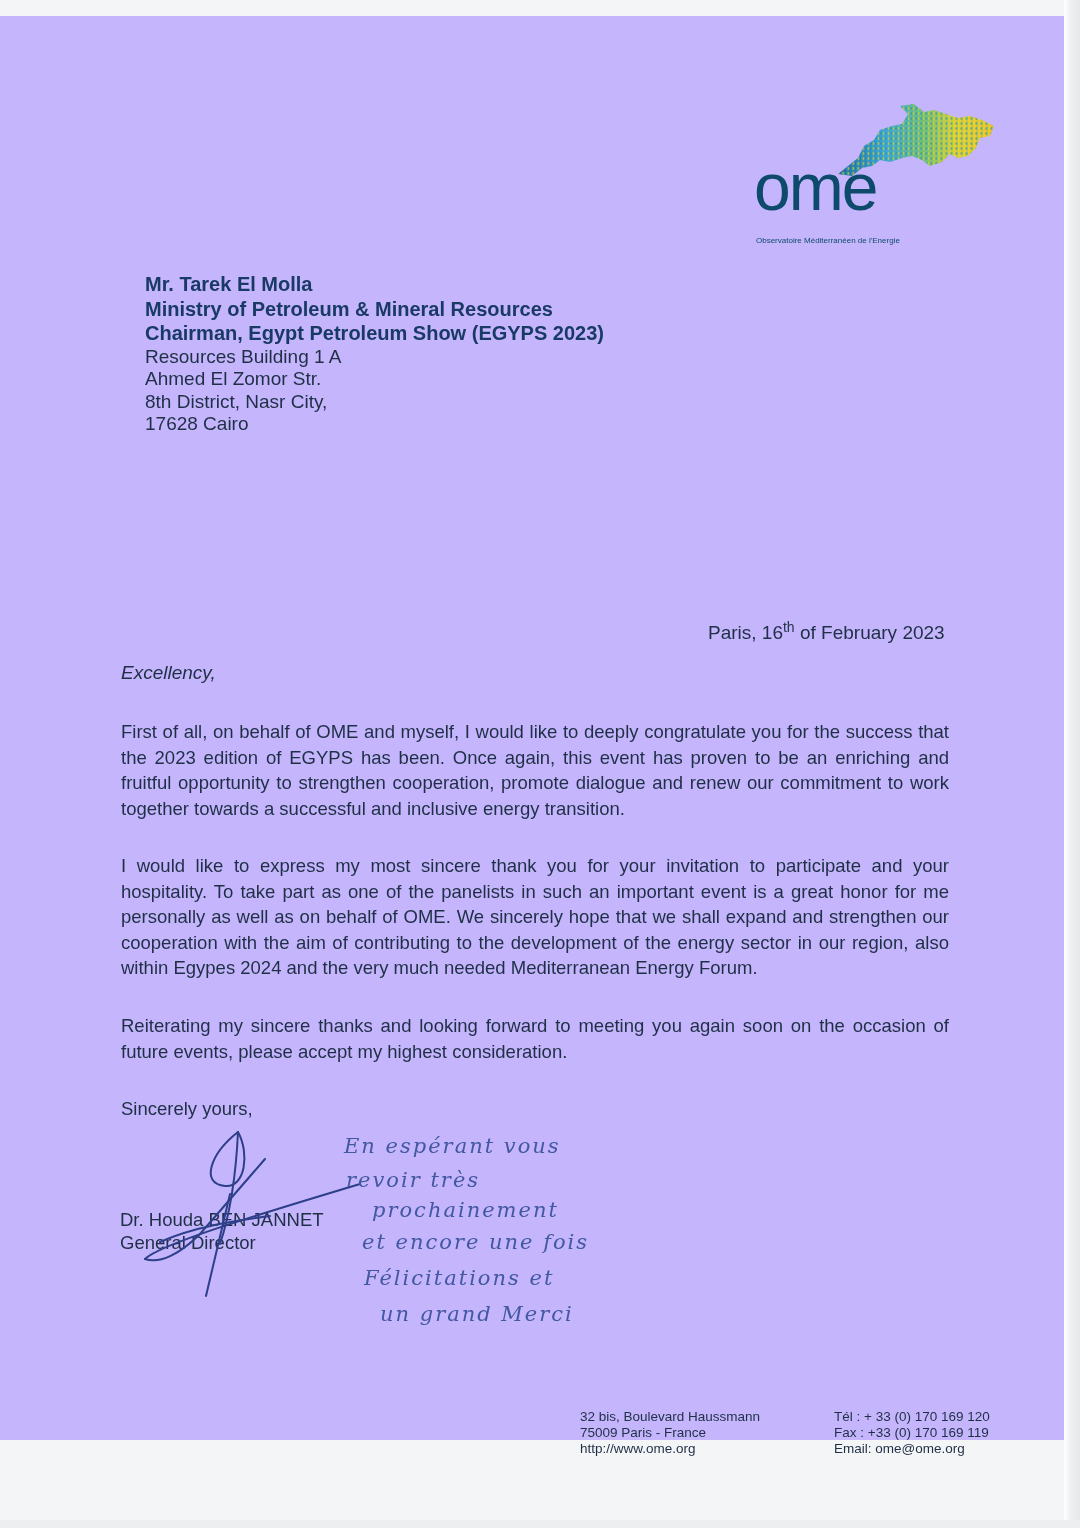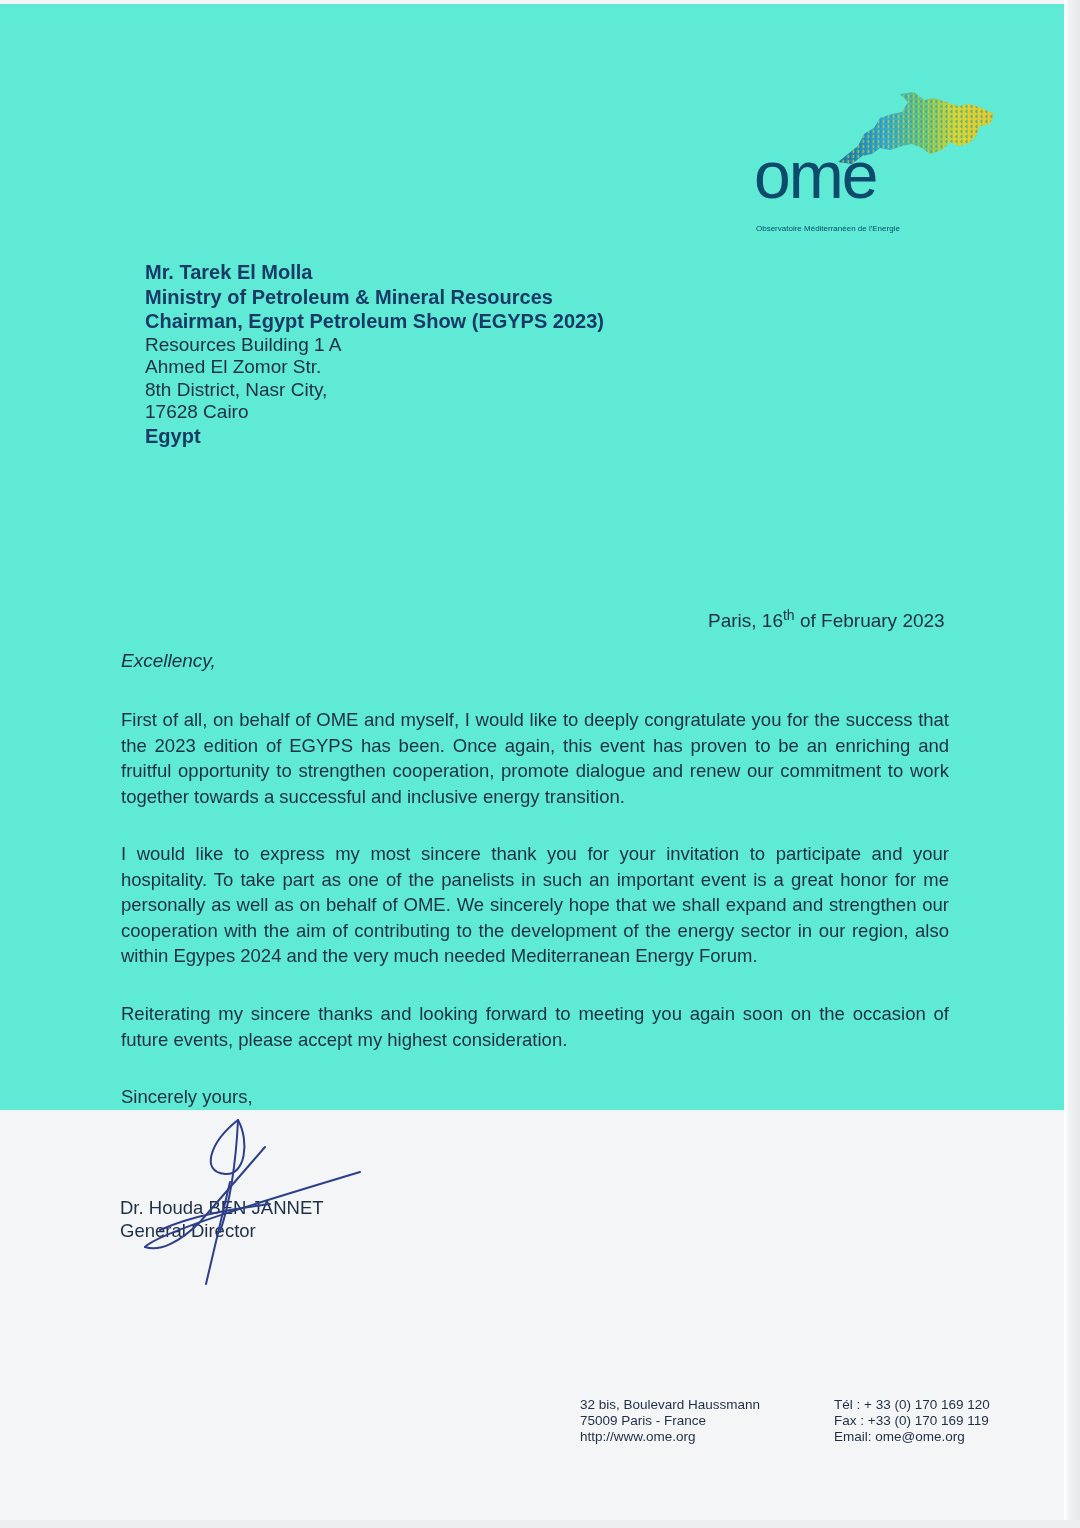--- a/index.html
+++ b/index.html
@@ -3,22 +3,22 @@
 <meta charset="utf-8">
 <style>
   html, body { margin: 0; padding: 0; }
   body {
     width: 1080px; height: 1528px; background: #f4f5f6;
     position: relative; overflow: hidden;
     font-family: "Liberation Sans", sans-serif;
     color: #1f3550;
   }
   .page {
-    position: absolute; left: 0; top: 4px; width: 1064px; height: 1106px;
-    background: #5eead4;
+    position: absolute; left: 0; top: 16px; width: 1064px; height: 1424px;
+    background: #c4b5fd;
   }
   .right-edge {
     position: absolute; right: 0; top: 0; width: 16px; height: 1528px;
     background: linear-gradient(to right, #ffffff 0%, #eef0f2 40%, #e6e8ea 100%);
   }
   .bottom-edge {
     position: absolute; left: 0; bottom: 0; width: 1080px; height: 8px;
     background: #eceef0;
   }
 
@@ -99,21 +99,20 @@
   </div>
 
   <div class="recipient">
     <div class="line b">Mr. Tarek El Molla</div>
     <div class="line b">Ministry of Petroleum &amp; Mineral Resources</div>
     <div class="line b">Chairman, Egypt Petroleum Show (EGYPS 2023)</div>
     <div class="line n">Resources Building 1 A</div>
     <div class="line n">Ahmed El Zomor Str.</div>
     <div class="line n">8th District, Nasr City,</div>
     <div class="line n">17628 Cairo</div>
-    <div class="line b">Egypt</div>
   </div>
 
   <div class="date"><span>Paris, 16</span><sup>th</sup><span> of February 2023</span></div>
 
   <div class="salutation">Excellency,</div>
 
   <p class="para p1">First of all, on behalf of OME and myself, I would like to deeply congratulate you for the success that the 2023 edition of EGYPS has been. Once again, this event has proven to be an enriching and fruitful opportunity to strengthen cooperation, promote dialogue and renew our commitment to work together towards a successful and inclusive energy transition.</p>
   <p class="para p2">I would like to express my most sincere thank you for your invitation to participate and your hospitality. To take part as one of the panelists in such an important event is a great honor for me personally as well as on behalf of OME. We sincerely hope that we shall expand and strengthen our cooperation with the aim of contributing to the development of the energy sector in our region, also within Egypes 2024 and the very much needed Mediterranean Energy Forum.</p>
   <p class="para p3">Reiterating my sincere thanks and looking forward to meeting you again soon on the occasion of future events, please accept my highest consideration.</p>
 
@@ -128,20 +127,28 @@
     <g fill="none" stroke="#2e3f8a" stroke-width="2" stroke-linecap="round">
       <path d="M98 8 C70 30, 60 60, 85 62 C105 64, 110 30, 98 8"></path>
       <path d="M98 8 C96 50, 90 90, 80 120"></path>
       <path d="M125 35 L60 110 C40 130, 20 140, 5 135"></path>
       <path d="M5 135 C20 120, 120 90, 220 60"></path>
       <path d="M90 70 L66 172"></path>
       <path d="M20 118 C60 100, 110 95, 130 92"></path>
     </g>
   </svg>
 
+  <div class="handnote">
+    <div class="hl" style="left:4px; top:0px;">En espérant vous</div>
+    <div class="hl" style="left:6px; top:34px;">revoir très</div>
+    <div class="hl" style="left:32px; top:64px;">prochainement</div>
+    <div class="hl" style="left:22px; top:96px;">et encore une fois</div>
+    <div class="hl" style="left:24px; top:132px;">Félicitations et</div>
+    <div class="hl" style="left:40px; top:168px;">un grand Merci</div>
+  </div>
 
   <div class="footer-left">
     <div>32 bis, Boulevard Haussmann</div>
     <div>75009 Paris - France</div>
     <div>http://www.ome.org</div>
   </div>
   <div class="footer-right">
     <div>Tél : + 33 (0) 170 169 120</div>
     <div>Fax : +33 (0) 170 169 119</div>
     <div>Email: ome@ome.org</div>

